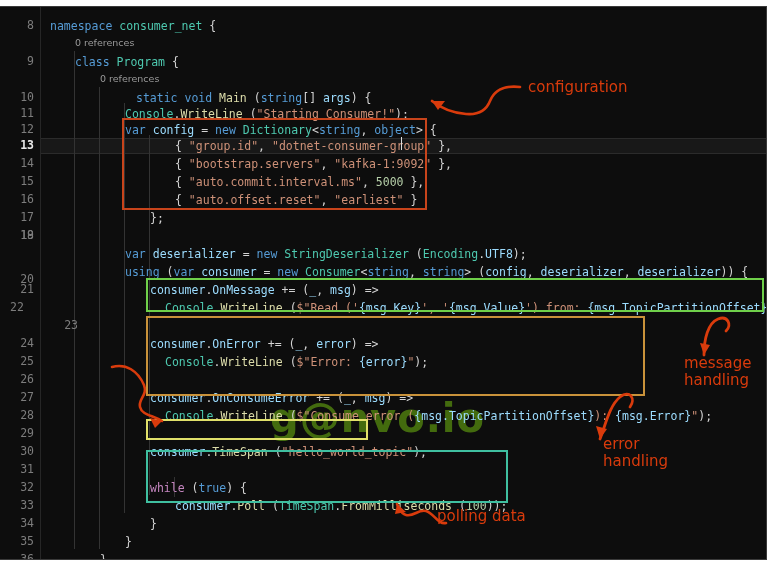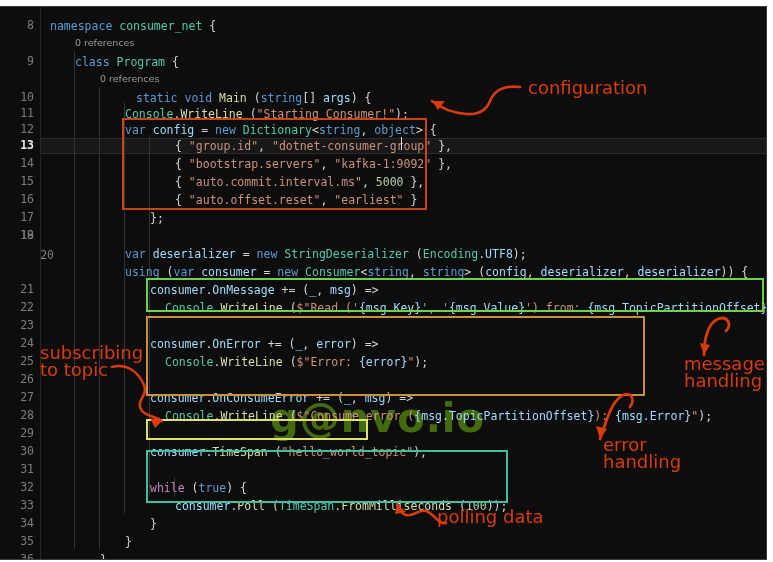--- a/index.html
+++ b/index.html
@@ -67,21 +67,21 @@
   .box{position:absolute;box-sizing:border-box;pointer-events:none;}
   .box-orange{border:2px solid #c8441b;}
   .box-green{border:2px solid #6fd04a;}
   .box-amber{border:2px solid #c9923a;}
   .box-yellow{border:2px solid #e0e06a;}
   .box-teal{border:2px solid #3fbfa0;}
 
   .note{
     position:absolute;color:#d93b0c;
     font-family:"DejaVu Sans",sans-serif;
-    font-size:18px;line-height:17px;white-space:pre;
+    font-size:15px;line-height:17px;white-space:pre;
     font-weight:400;
   }
   .arrow{position:absolute;pointer-events:none;}
   .caret{
     position:absolute;width:1px;background:#dddddd;
   }
 </style>
 </head>
 <body>
 
@@ -106,24 +106,24 @@
       <div class="ln" style="top: 83px;">10</div>
       <div class="ln" style="top: 99px;">11</div>
       <div class="ln" style="top: 115px;">12</div>
       <div class="ln active" style="top: 131px;">13</div>
       <div class="ln" style="top: 149px;">14</div>
       <div class="ln" style="top: 167px;">15</div>
       <div class="ln" style="top: 185px;">16</div>
       <div class="ln" style="top: 203px;">17</div>
       <div class="ln" style="top: 221px;">18</div>
       <div class="ln" style="top: 221px;">19</div>
-      <div class="ln" style="top: 241px; padding-left: 20px;">20</div>
+      <div class="ln" style="top: 265px;">20</div>
       <div class="ln" style="top: 275px;">21</div>
-      <div class="ln" style="top: 293px;">22</div>
-      <div class="ln" style="top: 311px;">23</div>
+      <div class="ln" style="top: 293px; text-align: center;">22</div>
+      <div class="ln" style="top: 311px; margin-left: 44px;">23</div>
       <div class="ln" style="top: 329px;">24</div>
       <div class="ln" style="top: 347px;">25</div>
       <div class="ln" style="top: 365px; text-align: right;">26</div>
       <div class="ln" style="top: 383px;">27</div>
       <div class="ln" style="top: 401px;">28</div>
       <div class="ln" style="top: 419px;">29</div>
       <div class="ln" style="top: 437px;">30</div>
       <div class="ln" style="top: 455px;">31</div>
       <div class="ln" style="top: 473px;">32</div>
       <div class="ln" style="top: 491px;">33</div>
@@ -189,21 +189,19 @@
     <path d="M8 50 C14 34, 18 16, 28 8 C38 0, 44 10, 38 18" stroke="#d93b0c" stroke-width="2.8" fill="none" stroke-linecap="round"></path>
     <path d="M8 50 L4 37 L15 40 Z" fill="#d93b0c"></path>
   </svg>
 
   <svg class="arrow" style="left:392px;top:492px;width:56px;height:30px;" viewBox="0 0 56 30">
     <path d="M54 24 C46 26, 42 14, 34 12 C26 10, 22 18, 14 16 C10 15, 7 10, 5 5" stroke="#d93b0c" stroke-width="2.6" fill="none" stroke-linecap="round"></path>
     <path d="M5 5 L14 13 L3 15 Z" fill="#d93b0c"></path>
   </svg>
 
   <div class="note" style="left:528px;top:72px;">configuration</div>
-  <div class="note" style="left:40px;top:337px;">subscribing
-to topic</div>
   <div class="note" style="left:684px;top:348px;">message
 handling</div>
   <div class="note" style="left:603px;top:429px;">error
 handling</div>
   <div class="note" style="left:437px;top:501px;">polling data</div>
 
 </div>
 
 </body></html>

